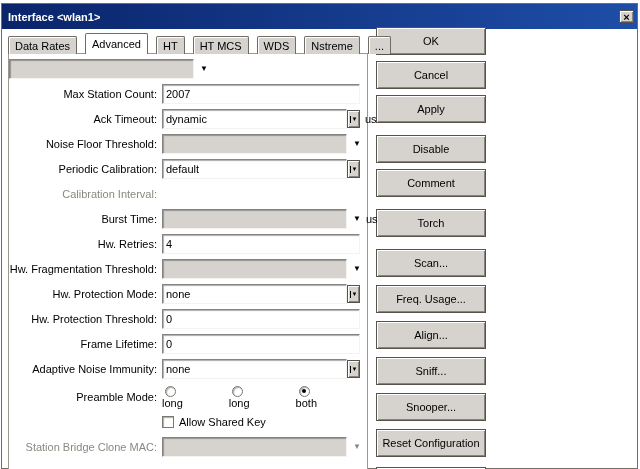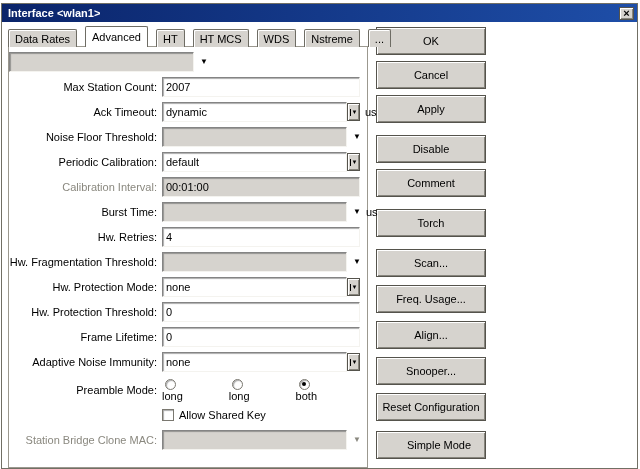--- a/index.html
+++ b/index.html
@@ -1,21 +1,21 @@
 <!DOCTYPE html>
 <html><head>
 <meta charset="utf-8">
 <style>
   * { margin:0; padding:0; box-sizing:border-box; }
   html,body { width:640px; height:469px; background:#ffffff; overflow:hidden;
     font-family:"Liberation Sans", sans-serif; font-size:11px; color:#000; }
   .window { position:absolute; left:1px; top:3px; width:637px; height:466px;
     background:#ffffff; border:1px solid #716f64; }
   
-  .titlebar { height:18px; background:linear-gradient(90deg,#0a246a 0%,#1e4ea8 100%);
+  .titlebar { height:25px; background:linear-gradient(90deg,#0a246a 0%,#1e4ea8 100%);
     display:flex; align-items:center; padding:0 3px 0 6px; }
   .title { flex:1; color:#fff; font-weight:bold; font-size:11px; white-space:nowrap; }
   .close-btn { width:15px; height:13px; background:#d6d3ce; border:1px solid #55534c;
     box-shadow: inset 1px 1px 0 #fff, inset -1px -1px 0 #87857d;
     display:flex; align-items:center; justify-content:center;
     font-size:11px; font-weight:bold; line-height:10px; cursor:default; }
   
   .tabs { display:flex; align-items:flex-end; margin:4px 0 0 6px; height:21px;
     position:relative; z-index:2;gap:7px; }
   .tab { height:18px; padding:0 6px; background:#d6d3ce;
@@ -118,21 +118,20 @@
     <div class="row">
       <span class="lbl">Periodic Calibration:</span>
       <input class="field" value="default" style="">
       <span class="toggle">
           <span class="tglyph">▼</span>
         </span>
     </div>
 
     <div class="row">
       <span class="lbl dis">Calibration Interval:</span>
-      <span class="field wide gray">00:01:00</span>
     </div>
 
     <div class="row">
       <span class="lbl">Burst Time:</span>
       <span class="field gray"></span>
       <span class="dd">▼</span>
       <span class="suffix">us</span>
     </div>
 
     <div class="row">
@@ -209,17 +208,18 @@
   <div class="btns">
     <div class="btn">OK</div>
     <div class="btn mt6">Cancel</div>
     <div class="btn mt6">Apply</div>
     <div class="btn mt12">Disable</div>
     <div class="btn mt6">Comment</div>
     <div class="btn mt12">Torch</div>
     <div class="btn mt12">Scan...</div>
     <div class="btn mt8">Freq. Usage...</div>
     <div class="btn mt8">Align...</div>
+    <div class="btn mt8">Sniff...</div>
     <div class="btn mt8">Snooper...</div>
     <div class="btn mt8">Reset Configuration</div>
     <div class="btn mt10">Simple Mode</div>
   </div>
 </div>
 
 </body></html>

